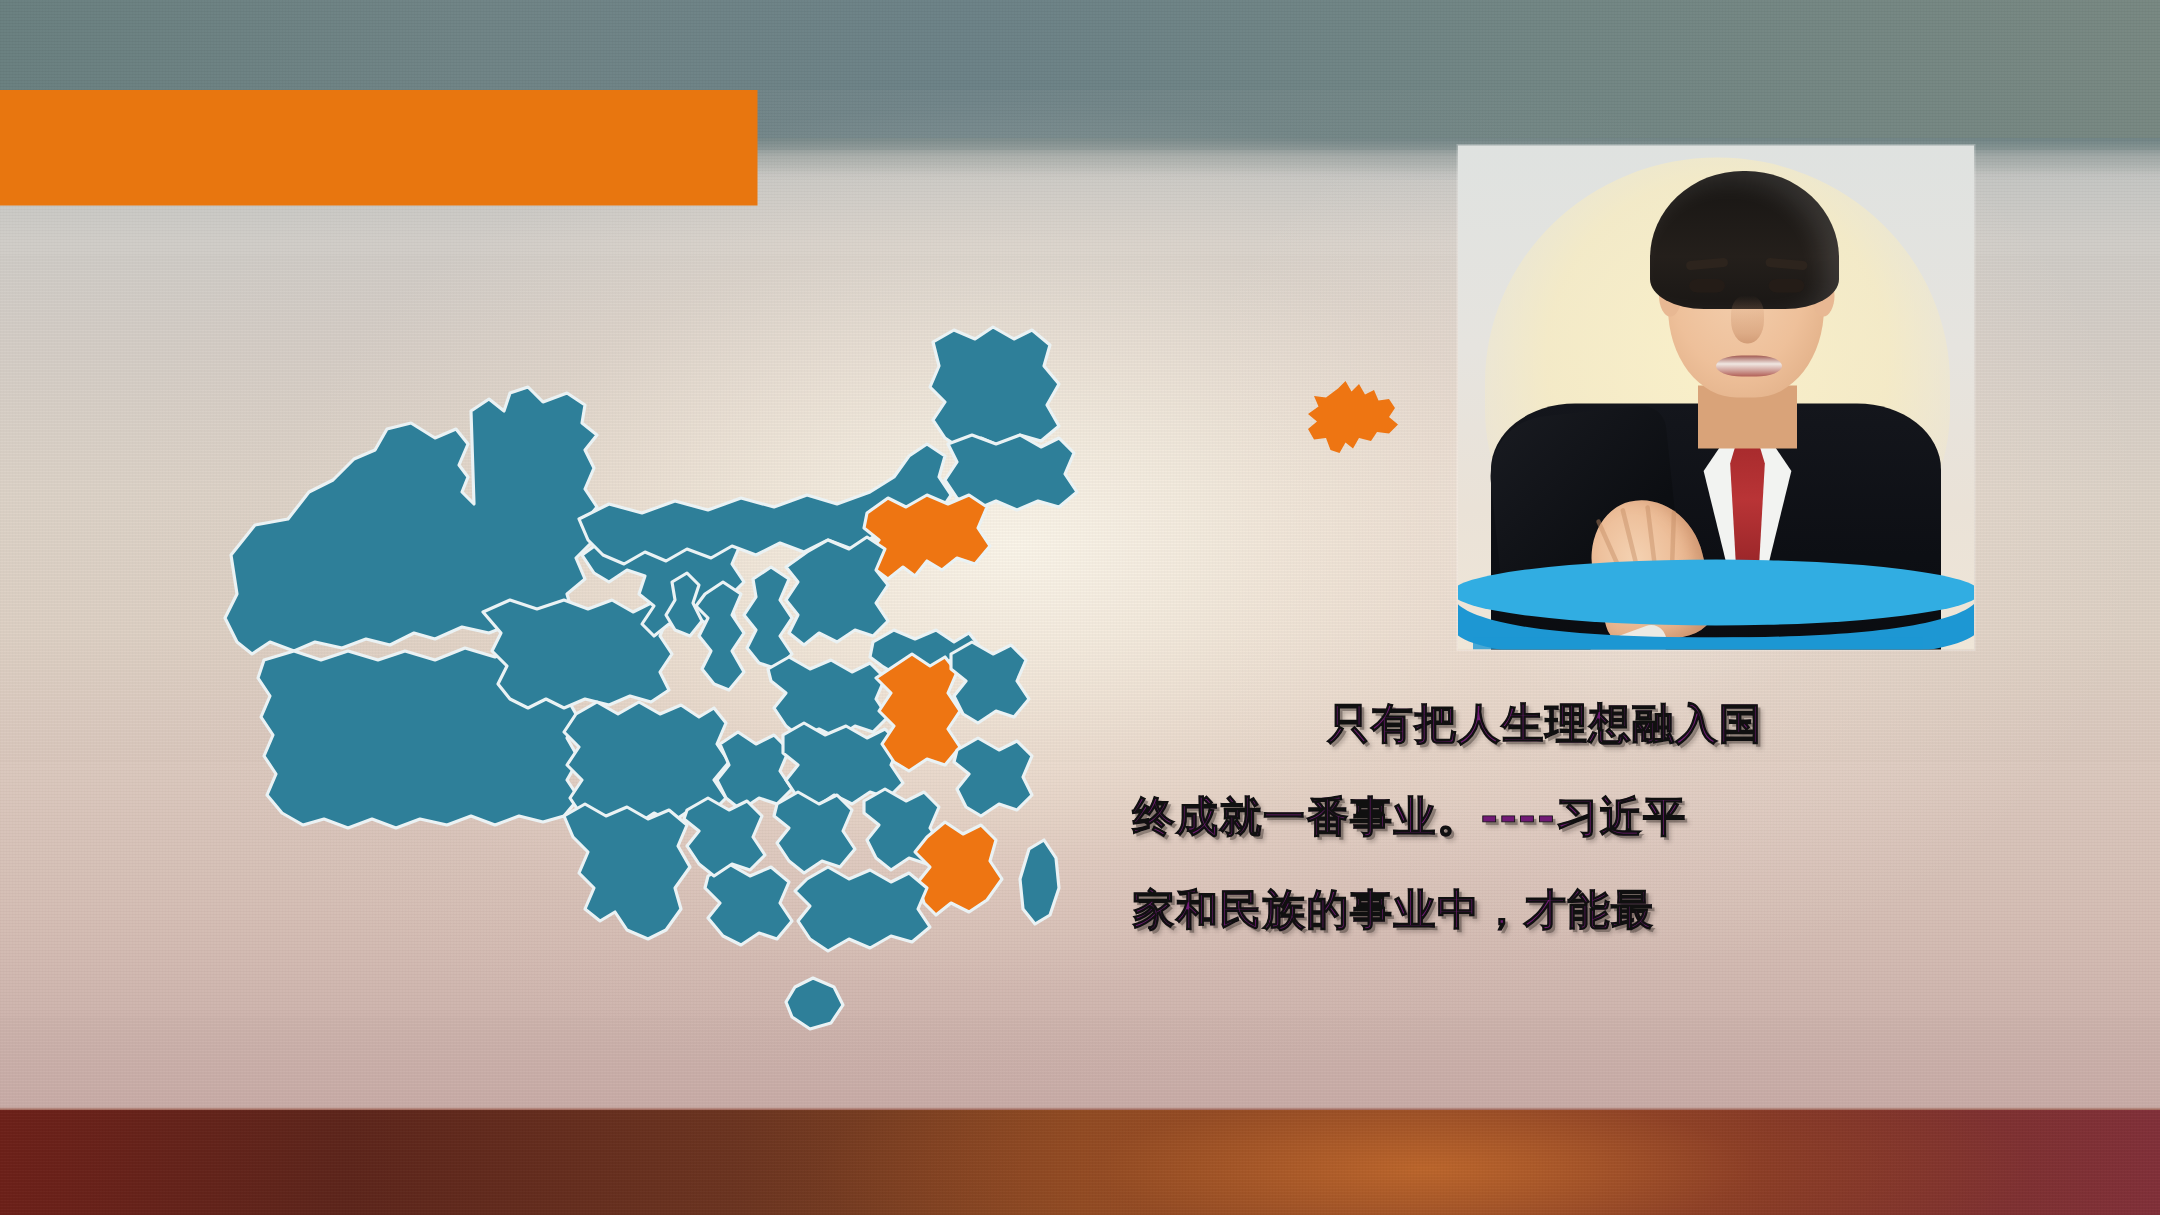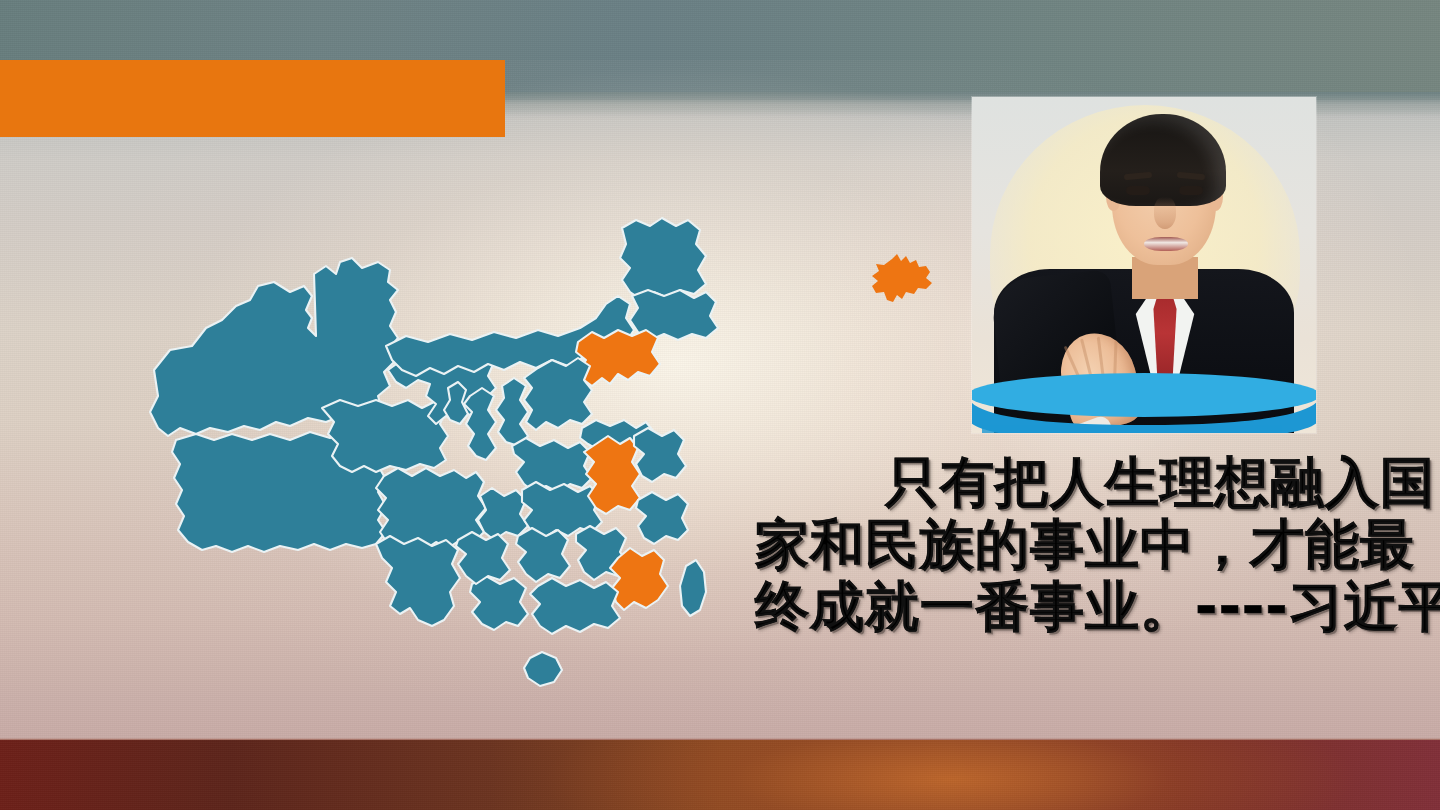--- a/index.html
+++ b/index.html
@@ -284,24 +284,24 @@
 
   
   .quote {
     position: absolute;
     left: 755px;
     top: 452px;
     width: 650px;
   }
   .quote-line {
     display: block;
-    color: #000000;
+    color: #701a75;
     font-family: "DejaVu Sans", "Liberation Sans", sans-serif;
     font-weight: bold;
-    font-size: 54px;
+    font-size: 28px;
     line-height: 62px;
     letter-spacing: 1px;
     white-space: pre;
     text-shadow:
       2px 2px 0 rgba(60,50,45,0.42),
       3px 3px 3px rgba(60,50,45,0.30);
     -webkit-text-stroke: 0.6px #101010;
   }
   .quote-line.l1 { padding-left: 130px; }
 </style>
@@ -422,17 +422,17 @@
       <svg viewBox="0 0 344 66" xmlns="http://www.w3.org/2000/svg" aria-label="podium">
         <ellipse cx="172" cy="26" rx="176" ry="22" fill="#31ade2"></ellipse>
         <path d="M-4,26 C-4,42 40,56 172,56 C300,56 348,42 348,26 L348,48 C348,62 300,72 172,72 C40,72 -4,62 -4,48 Z" fill="#1d97d3"></path>
         <rect x="10" y="56" width="300" height="8" fill="#1d97d3" opacity="0.8"></rect>
       </svg>
     </div>
   </div>
 
   <div class="quote">
     <span class="quote-line l1">只有把人生理想融入国</span>
+    <span class="quote-line l3">终成就一番事业。----习近平</span>
     <span class="quote-line l2">家和民族的事业中，才能最</span>
-    <span class="quote-line l3">终成就一番事业。----习近平</span>
   </div>
 
 </div>
 
 </body></html>

